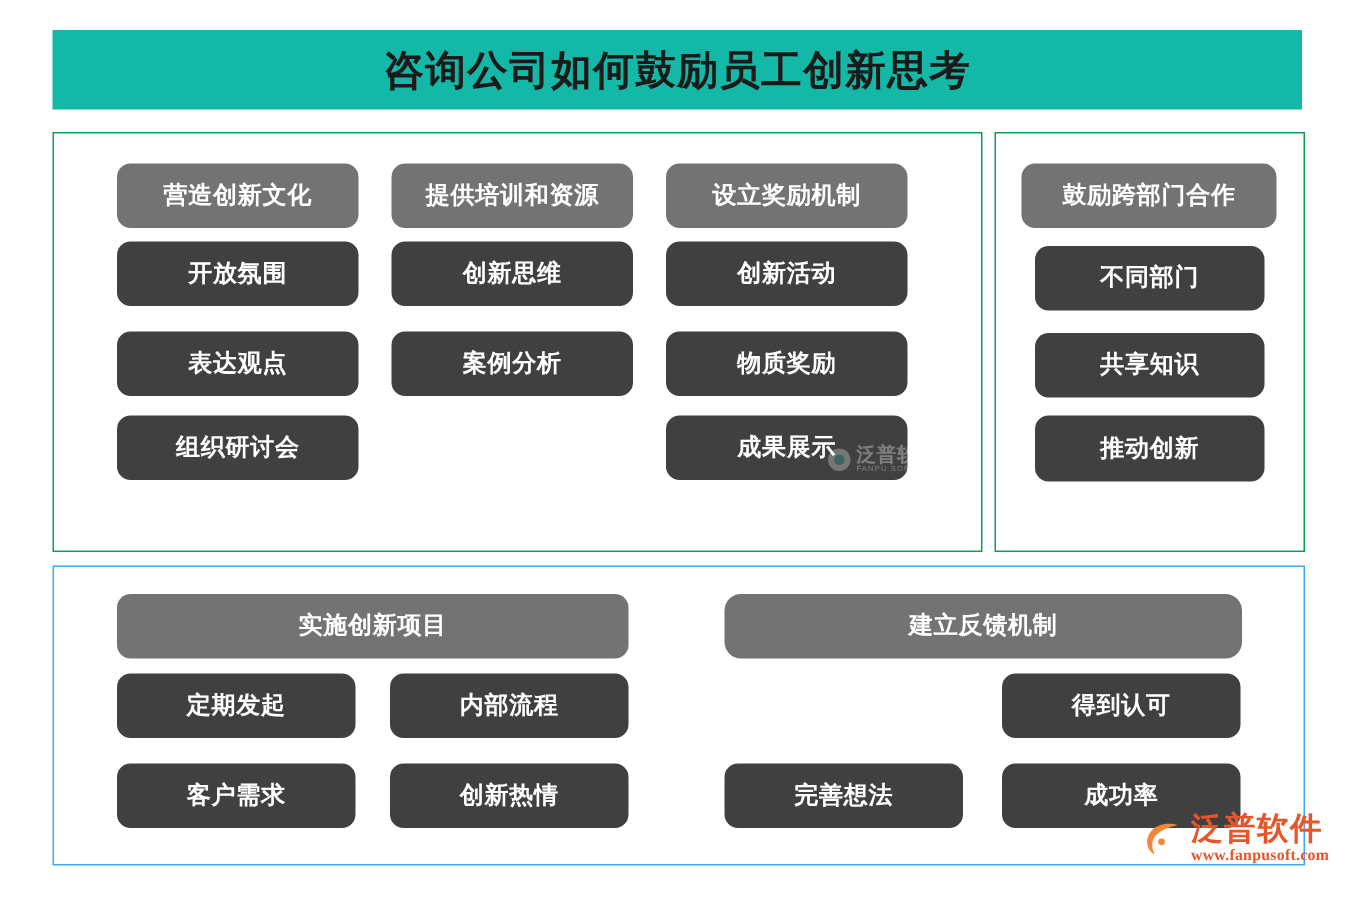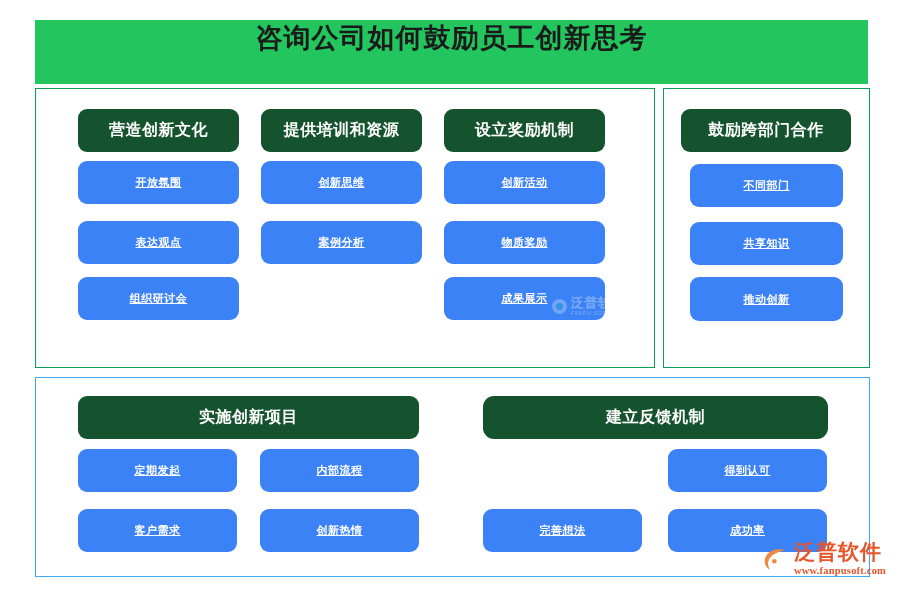--- a/index.html
+++ b/index.html
@@ -20,23 +20,24 @@
     width: 900px;
     height: 600px;
   }
 
   
   .title-band {
     position: absolute;
     left: 35px;
     top: 20px;
     width: 833px;
-    height: 64px;
-    background: #22c55e;
-    display: flex;
+    height: 53px;
+    background: #14b8a6;
+    display: flex;
+    align-items: center;
     justify-content: center;
   }
   .title-text {
     font-family: "Liberation Serif", "DejaVu Serif", serif;
     font-size: 27px;
     font-weight: bold;
     color: #1a1a1a;
     letter-spacing: 1px;
     white-space: nowrap;
   }
@@ -65,29 +66,28 @@
     border-radius: 9px;
     display: flex;
     align-items: center;
     justify-content: center;
     color: #ffffff;
     white-space: nowrap;
     font-family: "Liberation Serif", "DejaVu Serif", serif;
     font-weight: bold;
   }
   .box-header {
-    background: #14532d;
+    background: #737373;
     font-size: 16px;
     letter-spacing: 0.5px;
   }
   .box-item {
-    background: #3b82f6;
-    font-size: 11px;
+    background: #404040;
+    font-size: 16px;
     letter-spacing: 0.5px;
-    text-decoration: underline;
   }
 
   
   .col1 { left: 78px;  width: 161px; }
   .col2 { left: 261px; width: 161px; }
   .col3 { left: 444px; width: 161px; }
 
   .row-h  { top: 109px; height: 43px; }
   .row-1  { top: 161px; height: 43px; }
   .row-2  { top: 221px; height: 43px; }

